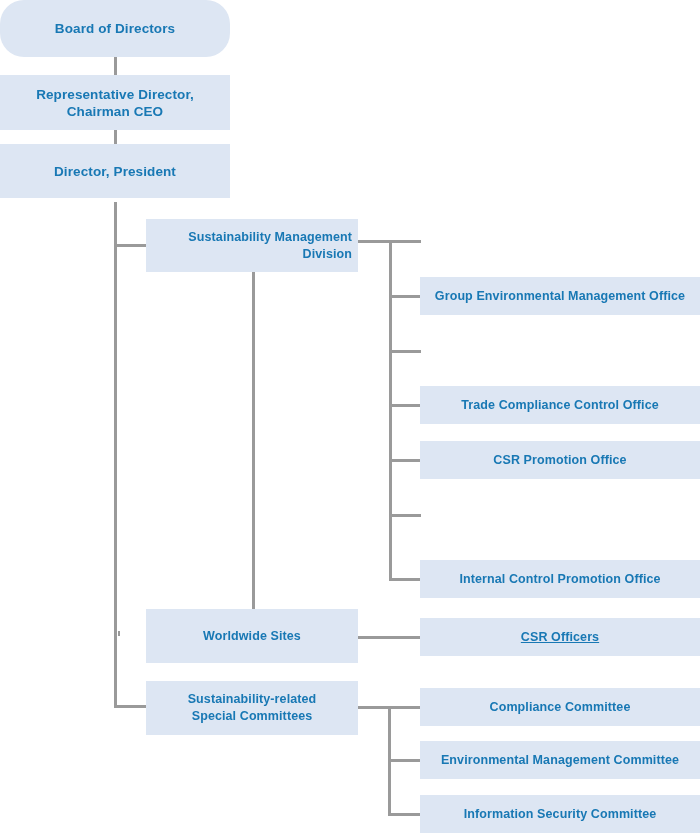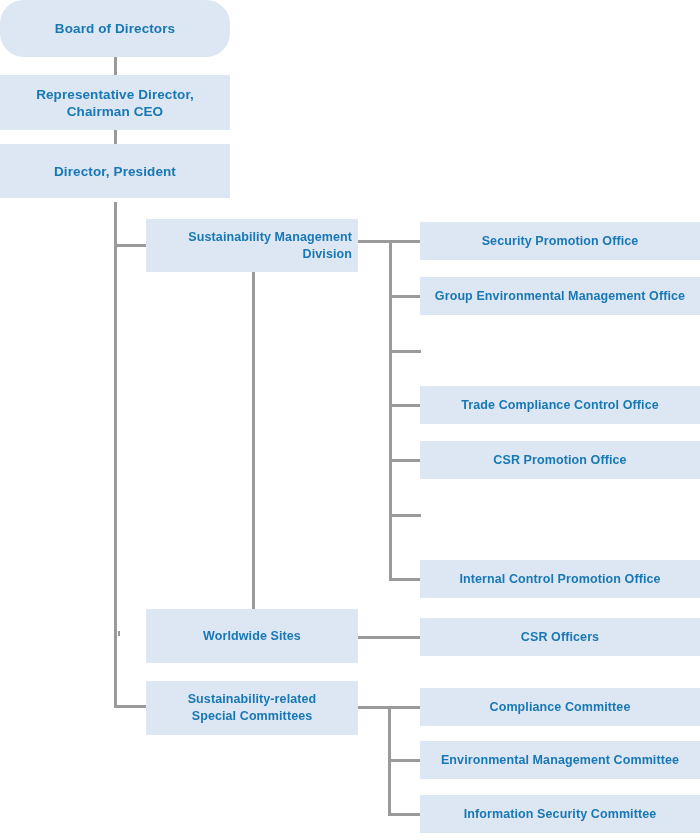--- a/index.html
+++ b/index.html
@@ -108,37 +108,34 @@
 
   <div class="node" style="left:146px; top:609px; width:212px; height:54px;">
     <span class="label">Worldwide Sites</span>
   </div>
 
   <div class="node" style="left:146px; top:681px; width:212px; height:54px; white-space:pre-line;">
     <span class="label">Sustainability-related
 Special Committees</span>
   </div>
 
-  <div class="node" style="left:420px; top:222px; width:280px; height:38px;">
-    <span class="label">Security Promotion Office</span>
-  </div>
   <div class="node" style="left:420px; top:277px; width:280px; height:38px;">
     <span class="label">Group Environmental Management  Office</span>
   </div>
   <div class="node" style="left:420px; top:386px; width:280px; height:38px;">
     <span class="label">Trade Compliance Control Office</span>
   </div>
   <div class="node" style="left:420px; top:441px; width:280px; height:38px;">
     <span class="label">CSR Promotion Office</span>
   </div>
   <div class="node" style="left:420px; top:560px; width:280px; height:38px;">
     <span class="label">Internal Control Promotion Office</span>
   </div>
 
-  <div class="node" style="left:420px; top:618px; width:280px; height:38px;">
+  <div class="node" style="left:420px; top:618px; width:280px; height:38px;text-decoration:underline;">
     <span class="label">CSR Officers</span>
   </div>
 
   <div class="node" style="left:420px; top:688px; width:280px; height:38px;">
     <span class="label">Compliance Committee</span>
   </div>
   <div class="node" style="left:420px; top:741px; width:280px; height:38px;">
     <span class="label">Environmental Management Committee</span>
   </div>
   <div class="node" style="left:420px; top:795px; width:280px; height:38px;">

